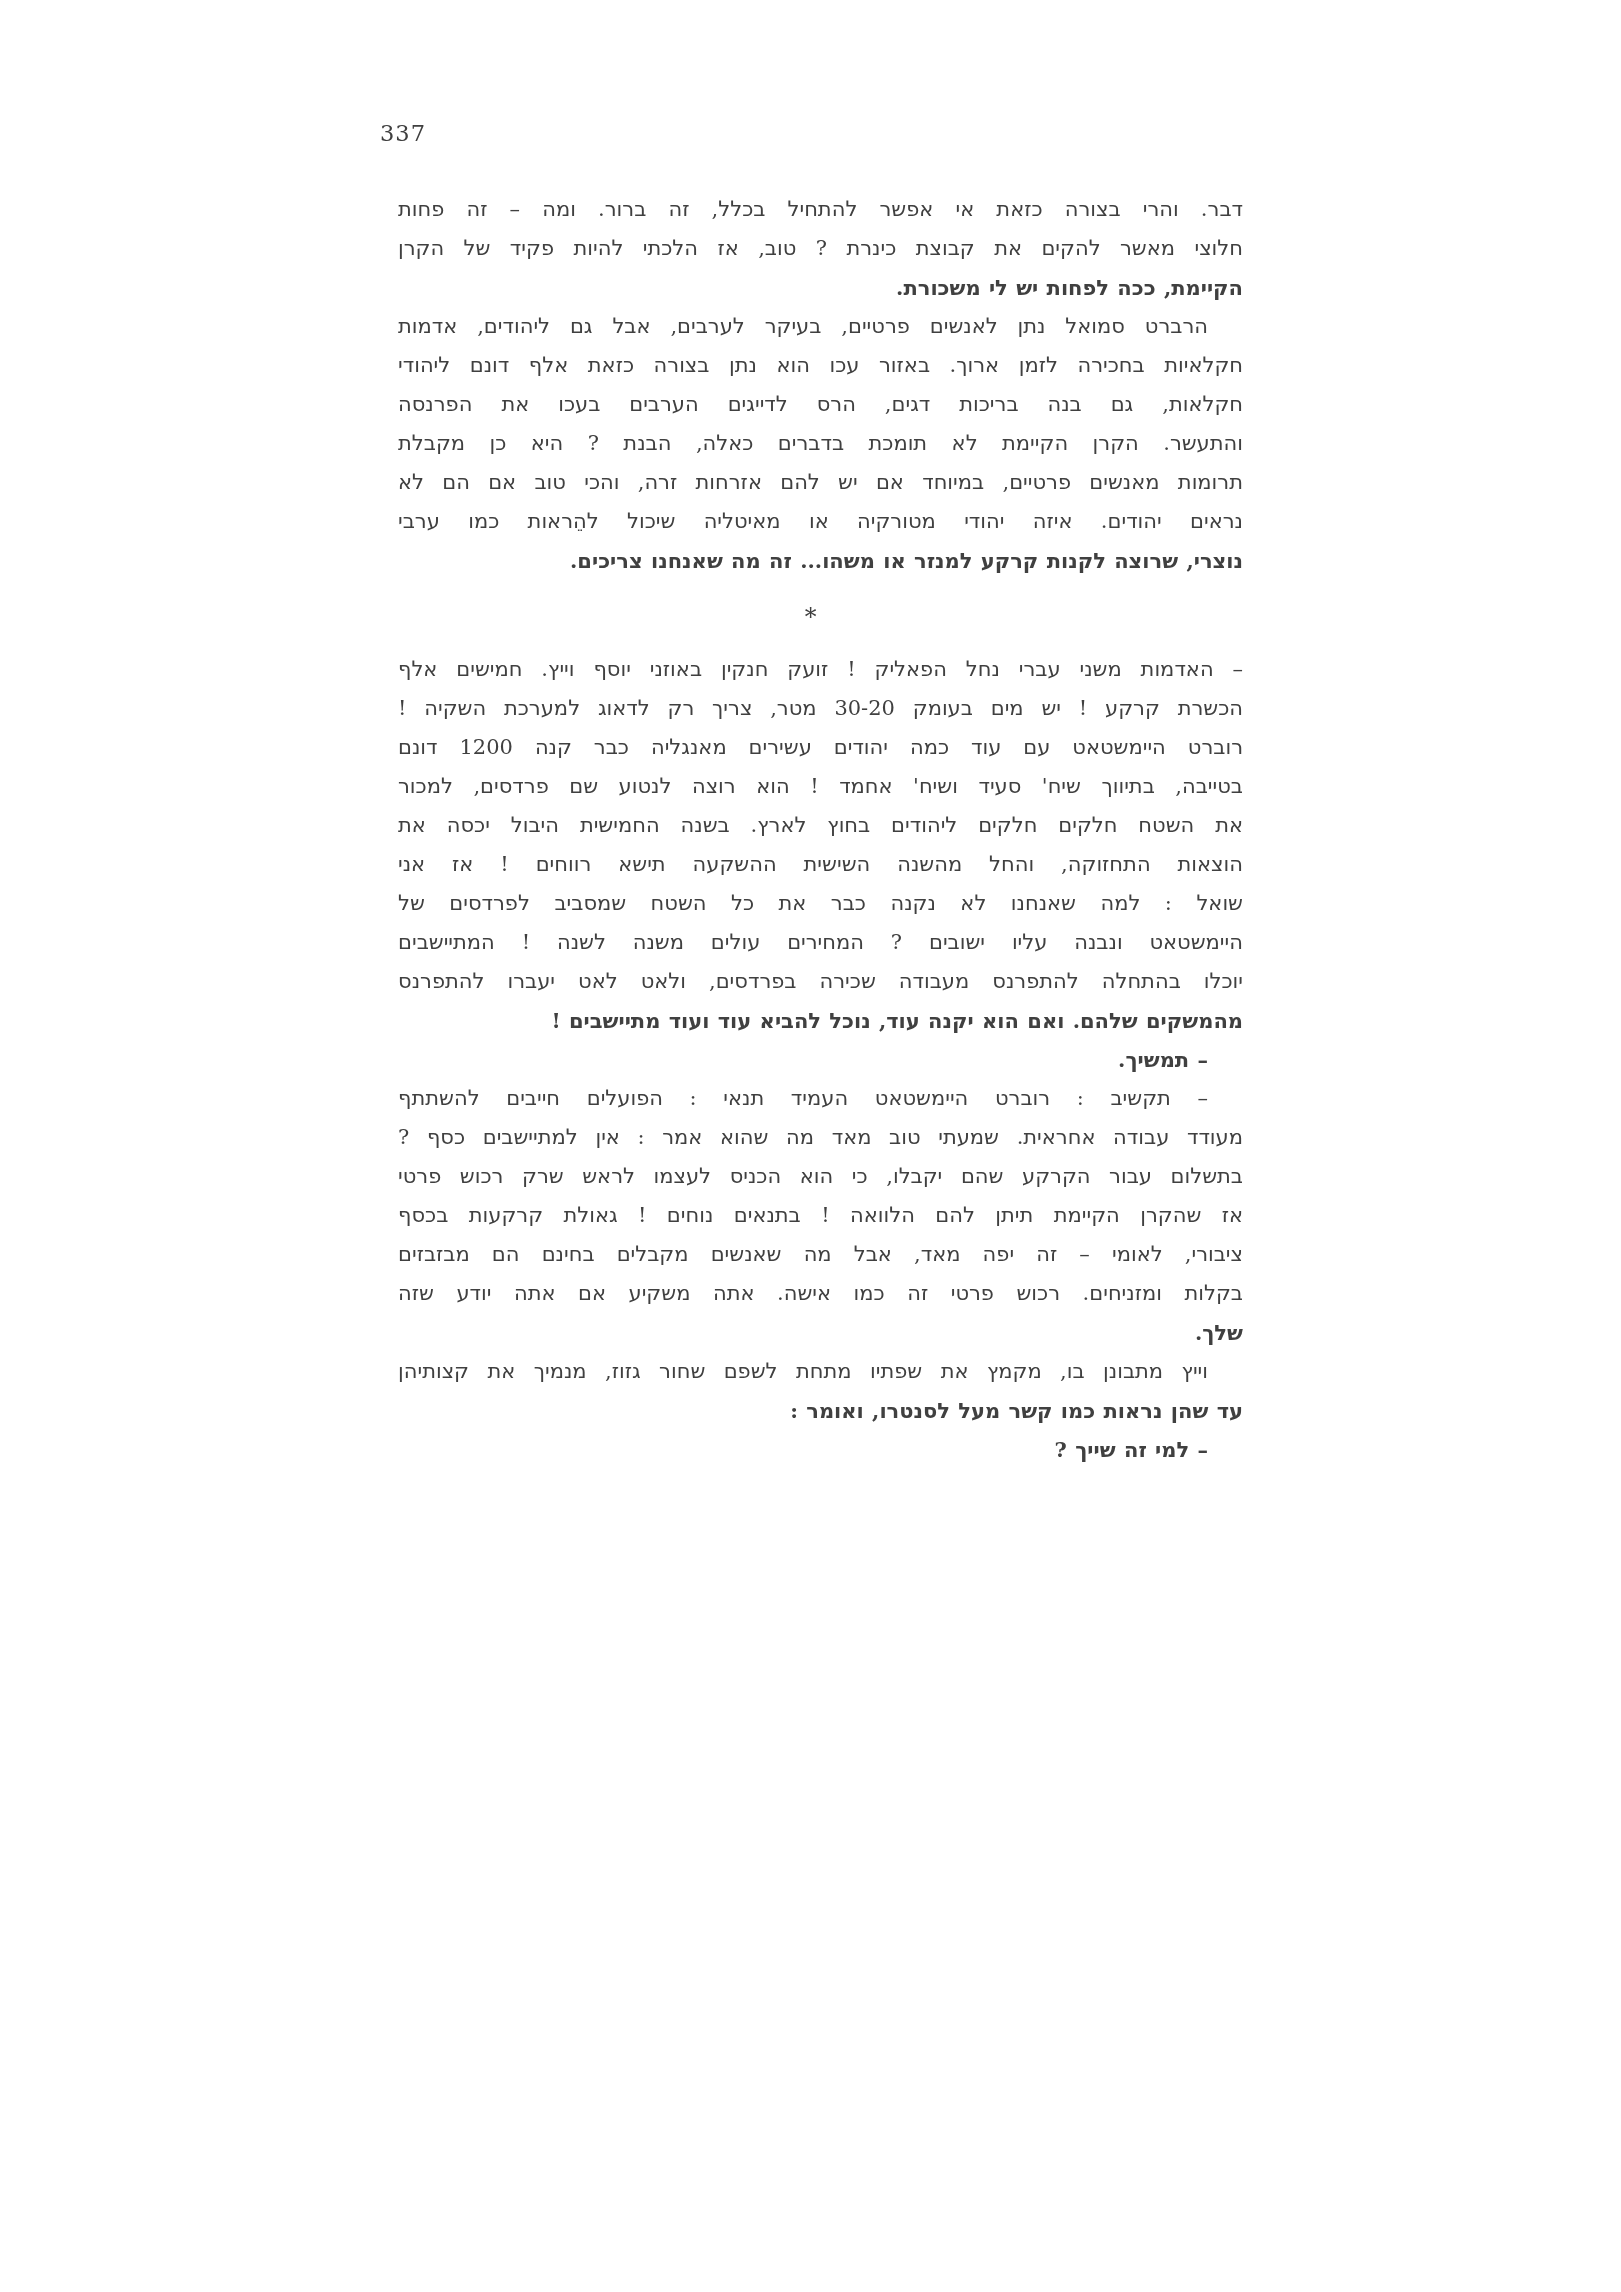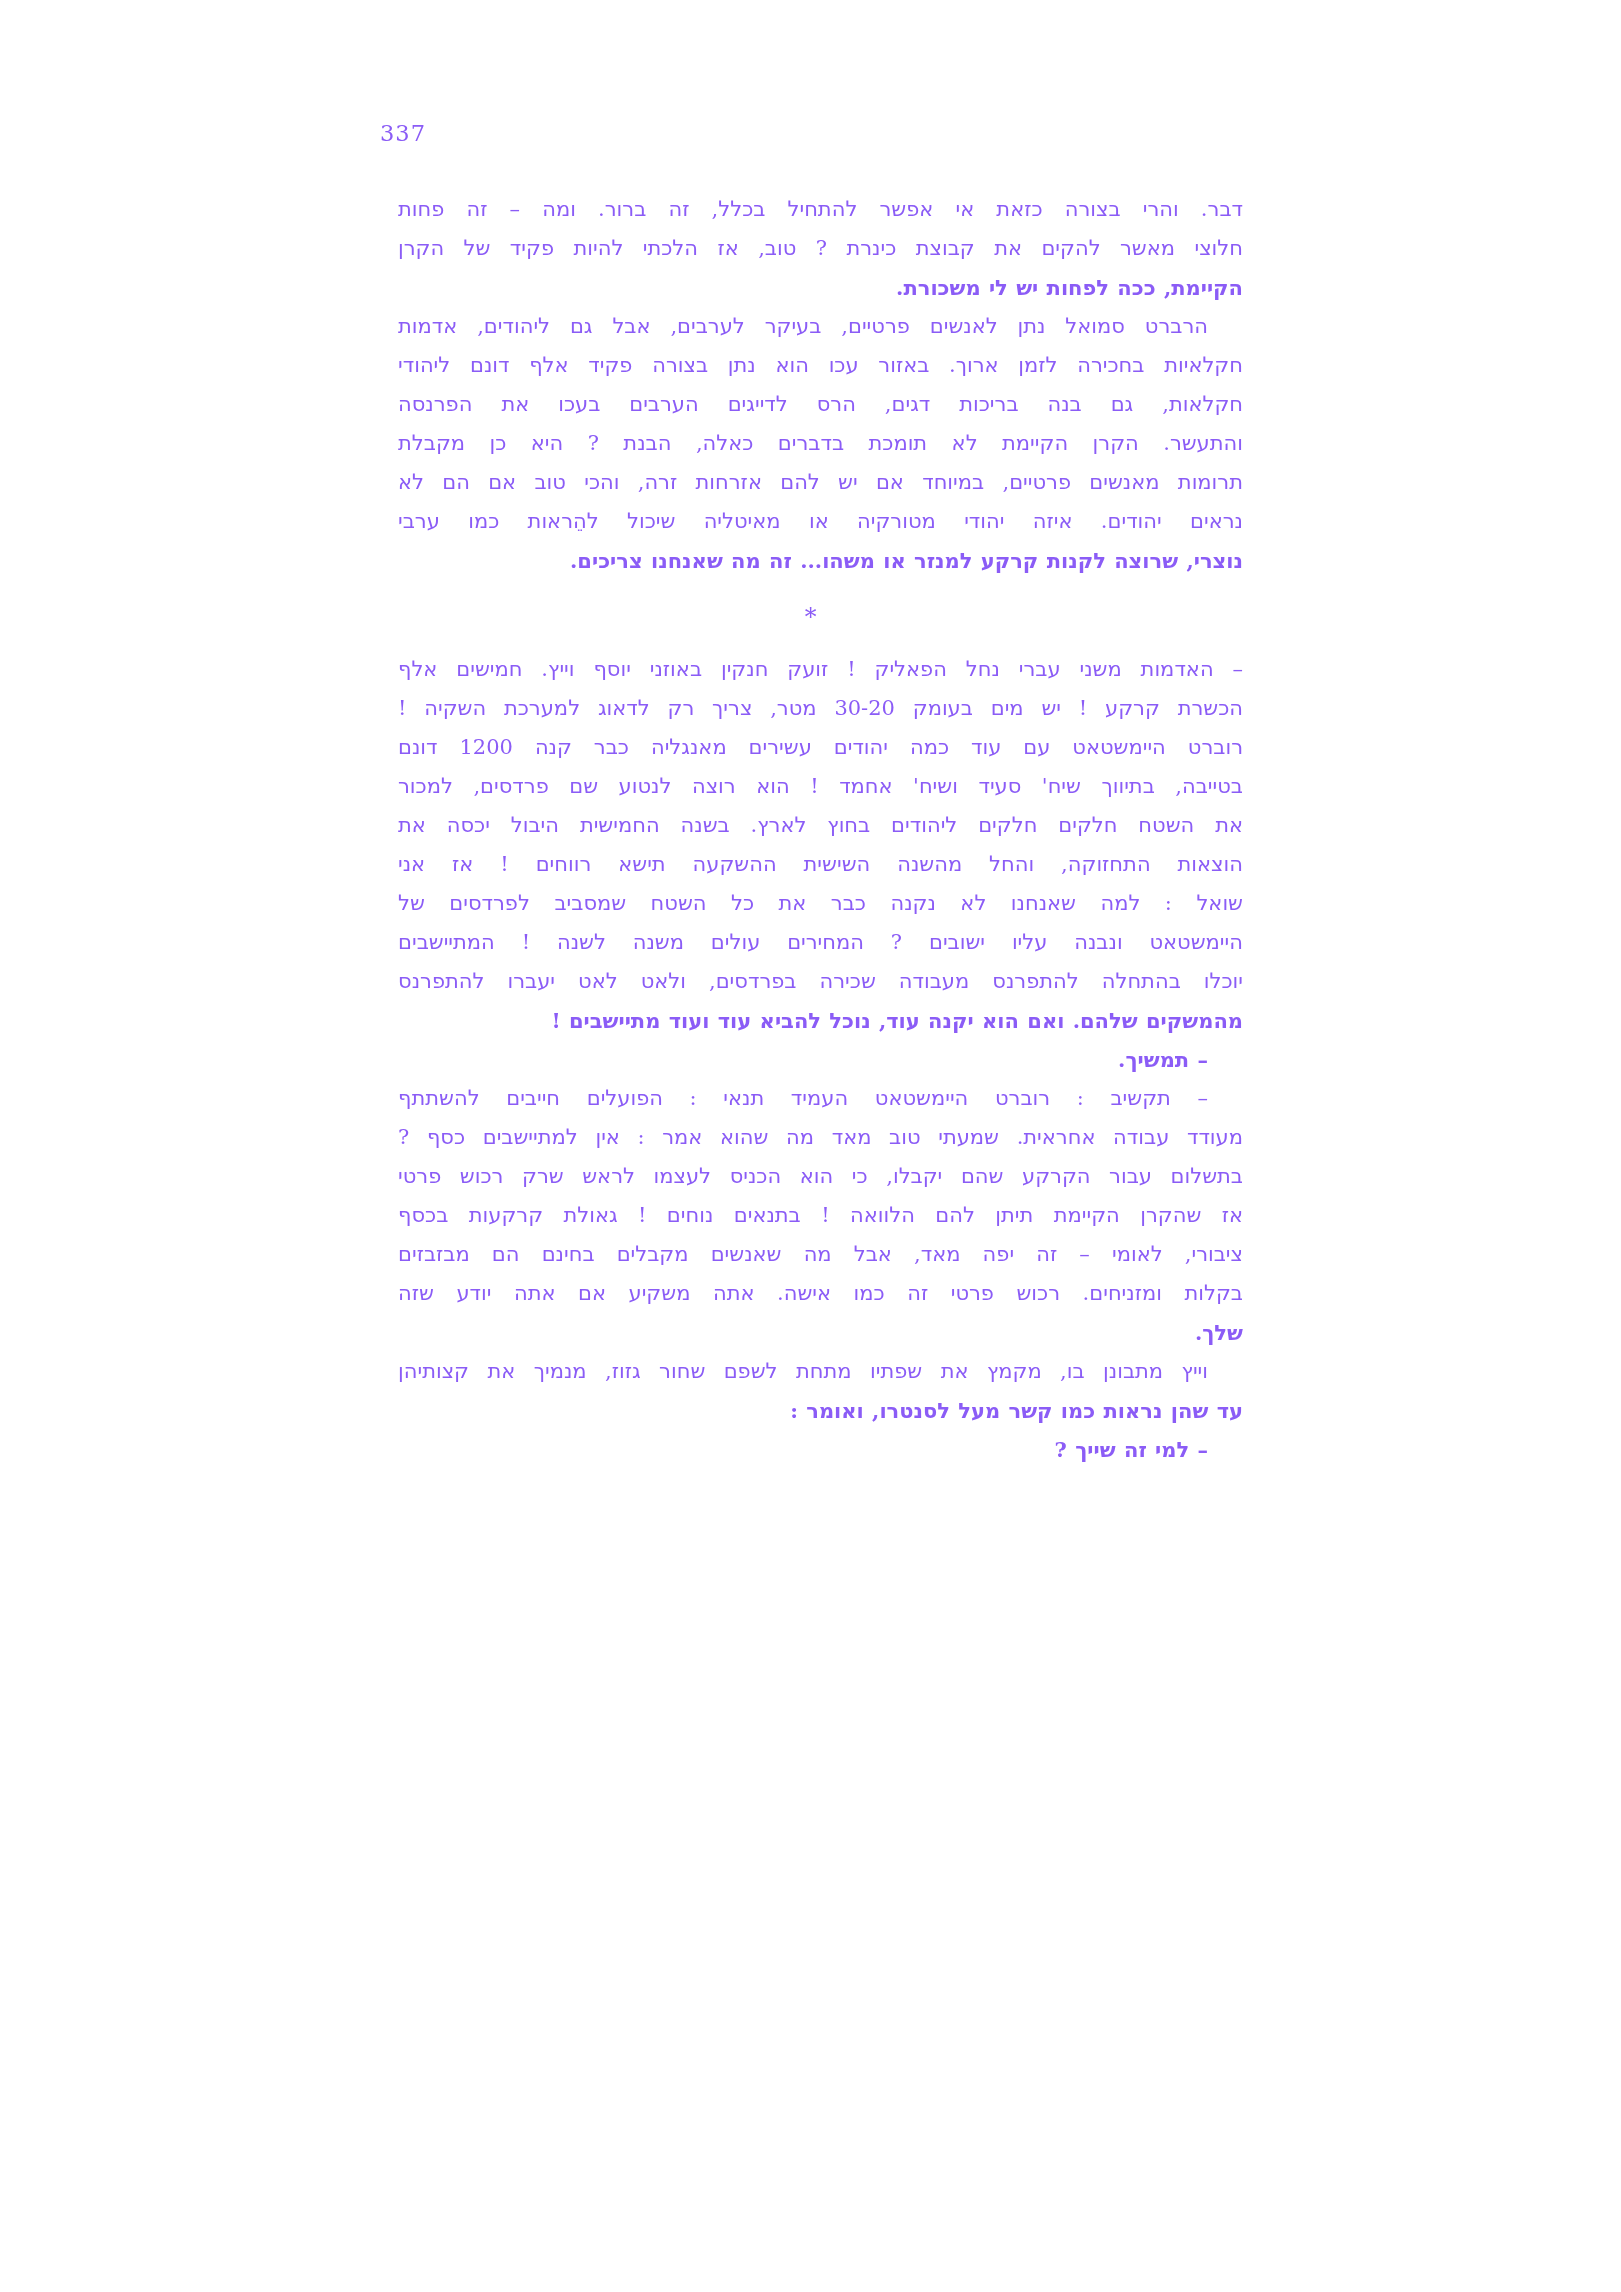--- a/index.html
+++ b/index.html
@@ -7,21 +7,21 @@
     padding: 0;
     background: #ffffff;
   }
   .page {
     position: relative;
     width: 1621px;
     height: 2293px;
     background: #ffffff;
     overflow: hidden;
     font-family: "DejaVu Serif", "DejaVu Sans", sans-serif;
-    color: #8b5cf6;
+    color: #404040;
   }
   .page-number {
     position: absolute;
     left: 380px;
     top: 120px;
     font-size: 22.5px;
     letter-spacing: 1px;
     direction: ltr;
   }
   .text-block {
@@ -62,21 +62,21 @@
 </head>
 <body>
 
 <div class="page">
   <div class="page-number">337</div>
   <div class="text-block" id="text-block">
       <div class="line">דבר. והרי בצורה כזאת אי אפשר להתחיל בכלל, זה ברור. ומה – זה פחות</div>
       <div class="line">חלוצי מאשר להקים את קבוצת כינרת ? טוב, אז הלכתי להיות פקיד של הקרן</div>
       <div class="line line-end">הקיימת, ככה לפחות יש לי משכורת.</div>
       <div class="line indent">הרברט סמואל נתן לאנשים פרטיים, בעיקר לערבים, אבל גם ליהודים, אדמות</div>
-      <div class="line">חקלאיות בחכירה לזמן ארוך. באזור עכו הוא נתן בצורה פקיד אלף דונם ליהודי</div>
+      <div class="line">חקלאיות בחכירה לזמן ארוך. באזור עכו הוא נתן בצורה כזאת אלף דונם ליהודי</div>
       <div class="line">חקלאות, גם בנה בריכות דגים, הרס לדייגים הערבים בעכו את הפרנסה</div>
       <div class="line">והתעשר. הקרן הקיימת לא תומכת בדברים כאלה, הבנת ? היא כן מקבלת</div>
       <div class="line">תרומות מאנשים פרטיים, במיוחד אם יש להם אזרחות זרה, והכי טוב אם הם לא</div>
       <div class="line">נראים יהודים. איזה יהודי מטורקיה או מאיטליה שיכול להֵראות כמו ערבי</div>
       <div class="line line-end">נוצרי, שרוצה לקנות קרקע למנזר או משהו... זה מה שאנחנו צריכים.</div>
       <div class="separator">*</div>
       <div class="line">– האדמות משני עברי נחל הפאליק ! זועק חנקין באוזני יוסף וייץ. חמישים אלף</div>
       <div class="line">הכשרת קרקע ! יש מים בעומק 30-20 מטר, צריך רק לדאוג למערכת השקיה !</div>
       <div class="line">רוברט היימשטאט עם עוד כמה יהודים עשירים מאנגליה כבר קנה 1200 דונם</div>
       <div class="line">בטייבה, בתיווך שיח' סעיד ושיח' אחמד ! הוא רוצה לנטוע שם פרדסים, למכור</div>

